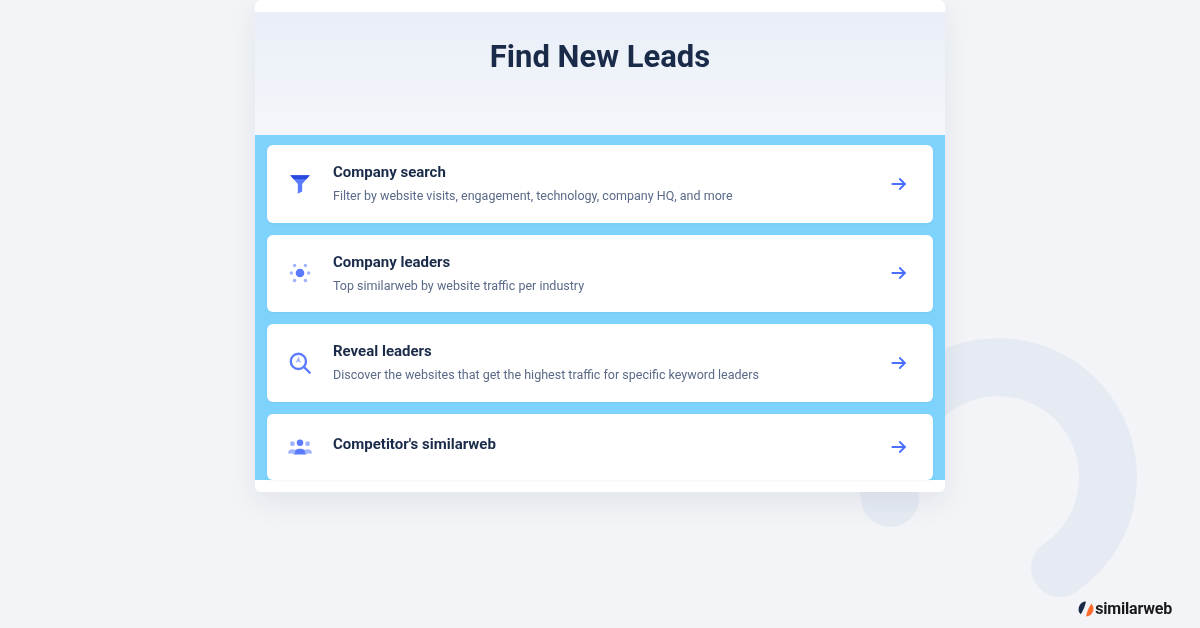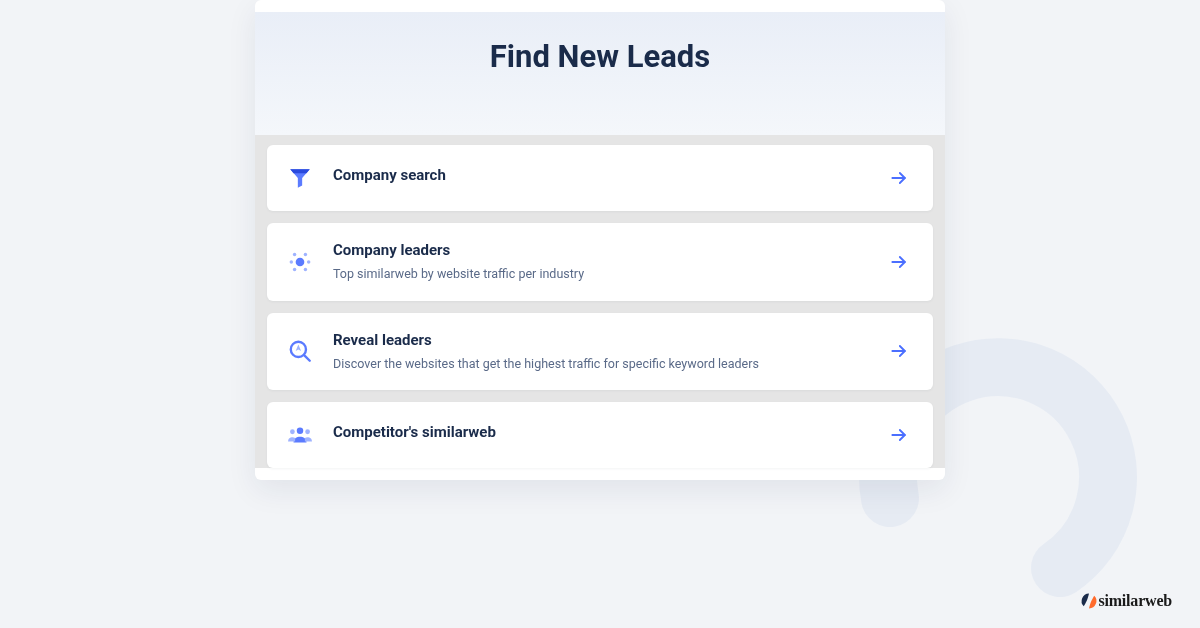--- a/index.html
+++ b/index.html
@@ -48,21 +48,21 @@
       font-weight: 700;
       color: #1a2b4a;
       margin-bottom: 20px;
     }
     .panel-subtitle {
       font-size: 14px;
       color: #4a5a78;
       font-weight: 500;
     }
     .card-list {
-      background: #e5e5e5;
+      background: #7dd3fc;
       padding: 10px 12px 0 12px;
     }
     .card {
       background: #fff;
       border-radius: 6px;
       padding: 18px 24px 18px 18px;
       margin-bottom: 12px;
       display: flex;
       align-items: center;
       gap: 18px;
@@ -101,25 +101,24 @@
       flex-shrink: 0;
       color: #4b6fff;
     }
     .card-arrow svg {
       width: 100%;
       height: 100%;
     }
     .brand {
       position: absolute;
       right: 28px;
-      bottom: 18px;
+      bottom: 10px;
       display: flex;
       align-items: center;
       z-index: 2;
-      font-family: Liberation Serif, serif;
     }
     .brand-icon {
       width: 18px;
       height: 18px;
     }
     .brand-text {
       font-size: 16px;
       font-weight: 700;
       color: #1a1a1a;
       letter-spacing: -0.2px;
@@ -143,20 +142,21 @@
 
     <div class="card">
       <span class="card-icon">
         <svg viewBox="0 0 24 24">
           <path d="M3 4 L21 4 L14 12 L14 19 L10 21 L10 12 Z" fill="#5b7bff"></path>
           <path d="M3 4 L21 4 L18 7.5 L6 7.5 Z" fill="#2a4add"></path>
         </svg>
       </span>
       <div class="card-body">
         <div class="card-title">Company search</div>
+        <div class="card-desc">Filter by website visits, engagement, technology, company HQ, and more</div>
       </div>
       <span class="card-arrow">
         <svg viewBox="0 0 24 24" fill="none" stroke="currentColor" stroke-width="2.2" stroke-linecap="round" stroke-linejoin="round">
           <line x1="4" y1="12" x2="19" y2="12"></line>
           <polyline points="13 6 19 12 13 18"></polyline>
         </svg>
       </span>
     </div>
 
     <div class="card">

